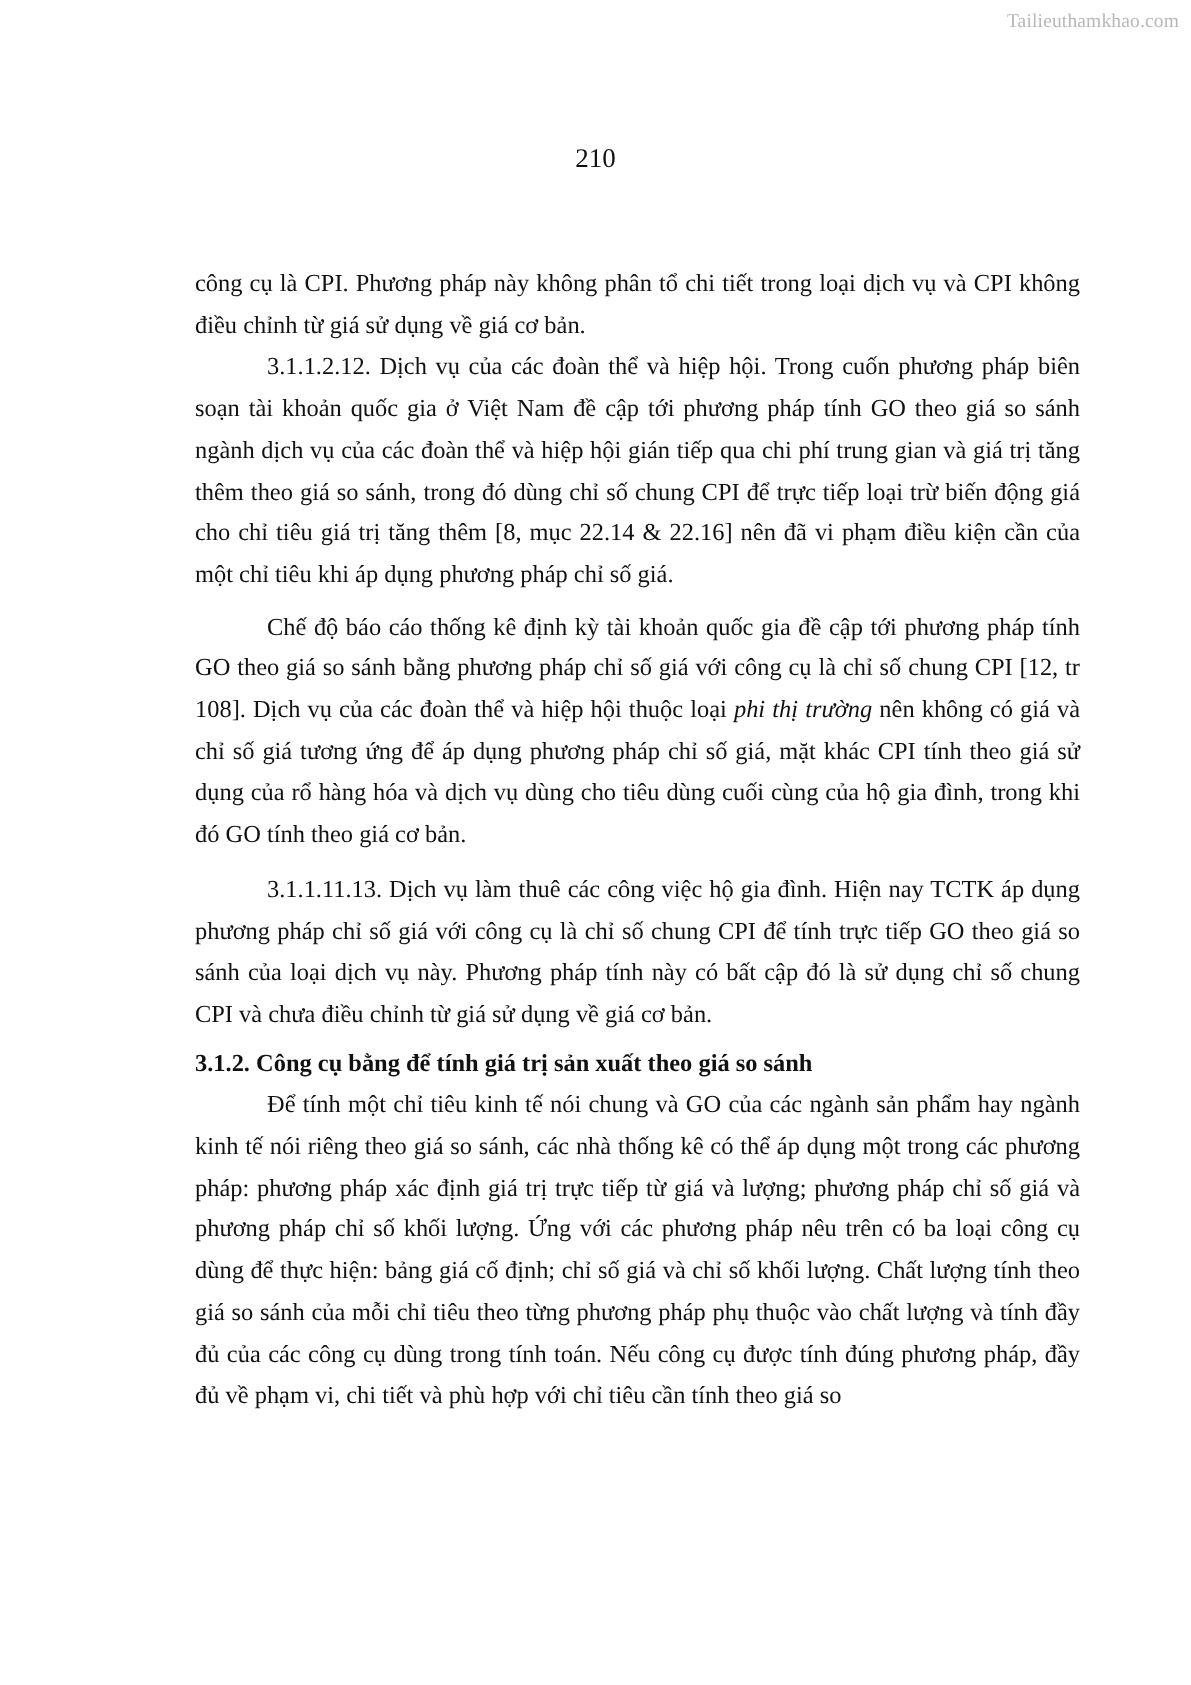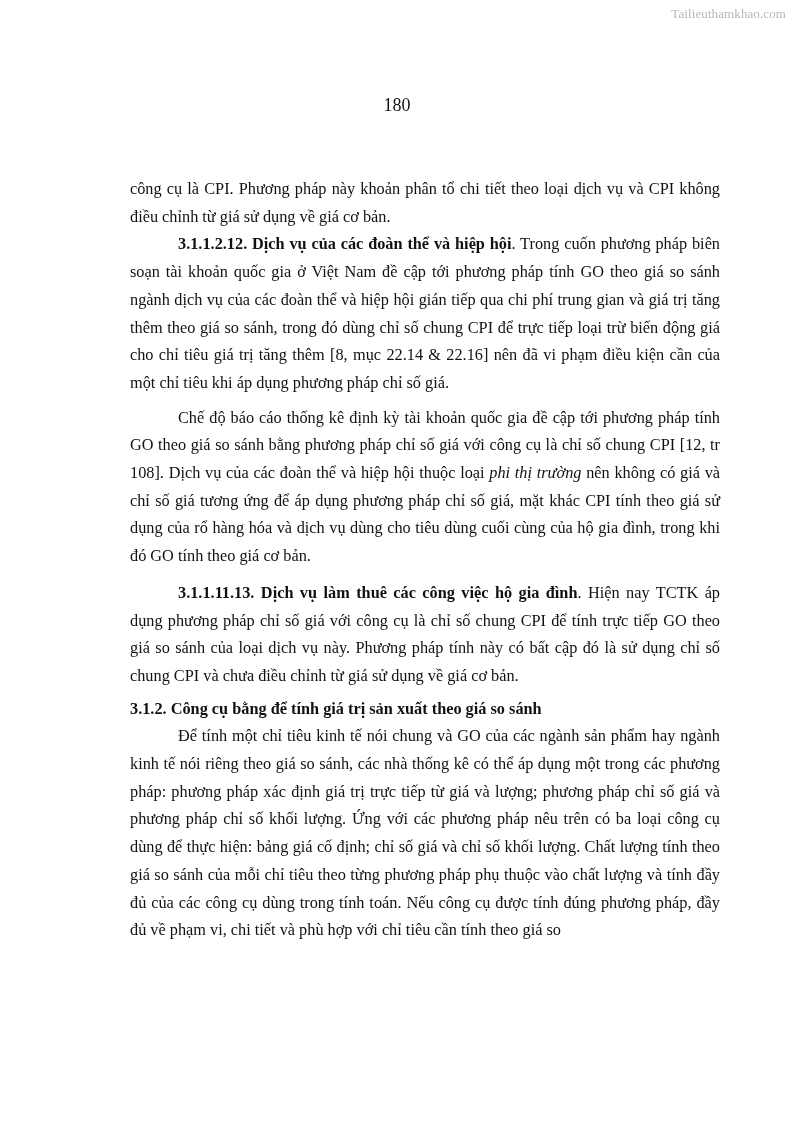--- a/index.html
+++ b/index.html
@@ -15,33 +15,33 @@
     }
     .content {
       position: absolute; top: 175px; left: 130px; width: 590px;
       font-family: "Liberation Serif", serif; font-size: 16.3px; color: #111;
       line-height: 27.7px; text-align: justify;
     }
     .content p { margin: 0; }
     .indent { text-indent: 48px; }
     .gap { margin-top: 7px !important; }
     .gap-lg { margin-top: 9px !important; }
-    b { font-weight: bold; }
+    b { font-weight: normal; }
     i { font-style: italic; }
     .heading { font-weight: bold; margin-top: 5px !important; }
   </style>
 </head>
 <body>
 
 <div class="watermark">Tailieuthamkhao.com</div>
 
-<div class="page-number">180</div>
+<div class="page-number">210</div>
 
 <div class="content">
-  <p>công cụ là CPI. Phương pháp này khoản phân tổ chi tiết theo loại dịch vụ và CPI không điều chỉnh từ giá sử dụng về giá cơ bản.</p>
+  <p>công cụ là CPI. Phương pháp này không phân tổ chi tiết trong loại dịch vụ và CPI không điều chỉnh từ giá sử dụng về giá cơ bản.</p>
 
   <p class="indent"><b>3.1.1.2.12. Dịch vụ của các đoàn thể và hiệp hội</b><span>. Trong cuốn phương pháp biên soạn tài khoản quốc gia ở Việt Nam đề cập tới phương pháp tính GO theo giá so sánh ngành dịch vụ của các đoàn thể và hiệp hội gián tiếp qua chi phí trung gian và giá trị tăng thêm theo giá so sánh, trong đó dùng chỉ số chung CPI để trực tiếp loại trừ biến động giá cho chỉ tiêu giá trị tăng thêm [8, mục 22.14 &amp; 22.16] nên đã vi phạm điều kiện cần của một chỉ tiêu khi áp dụng phương pháp chỉ số giá.</span></p>
 
   <p class="indent gap"><span>Chế độ báo cáo thống kê định kỳ tài khoản quốc gia đề cập tới phương pháp tính GO theo giá so sánh bằng phương pháp chỉ số giá với công cụ là chỉ số chung CPI [12, tr 108]. Dịch vụ của các đoàn thể và hiệp hội thuộc loại </span><i>phi thị trường</i><span> nên không có giá và chỉ số giá tương ứng để áp dụng phương pháp chỉ số giá, mặt khác CPI tính theo giá sử dụng của rổ hàng hóa và dịch vụ dùng cho tiêu dùng cuối cùng của hộ gia đình, trong khi đó GO tính theo giá cơ bản.</span></p>
 
   <p class="indent gap-lg"><b>3.1.1.11.13. Dịch vụ làm thuê các công việc hộ gia đình</b><span>. Hiện nay TCTK áp dụng phương pháp chỉ số giá với công cụ là chỉ số chung CPI để tính trực tiếp GO theo giá so sánh của loại dịch vụ này. Phương pháp tính này có bất cập đó là sử dụng chỉ số chung CPI và chưa điều chỉnh từ giá sử dụng về giá cơ bản.</span></p>
 
   <p class="heading">3.1.2. Công cụ bằng để tính giá trị sản xuất theo giá so sánh</p>
 
   <p class="indent">Để tính một chỉ tiêu kinh tế nói chung và GO của các ngành sản phẩm hay ngành kinh tế nói riêng theo giá so sánh, các nhà thống kê có thể áp dụng một trong các phương pháp: phương pháp xác định giá trị trực tiếp từ giá và lượng; phương pháp chỉ số giá và phương pháp chỉ số khối lượng. Ứng với các phương pháp nêu trên có ba loại công cụ dùng để thực hiện: bảng giá cố định; chỉ số giá và chỉ số khối lượng. Chất lượng tính theo giá so sánh của mỗi chỉ tiêu theo từng phương pháp phụ thuộc vào chất lượng và tính đầy đủ của các công cụ dùng trong tính toán. Nếu công cụ được tính đúng phương pháp, đầy đủ về phạm vi, chi tiết và phù hợp với chỉ tiêu cần tính theo giá so</p>

